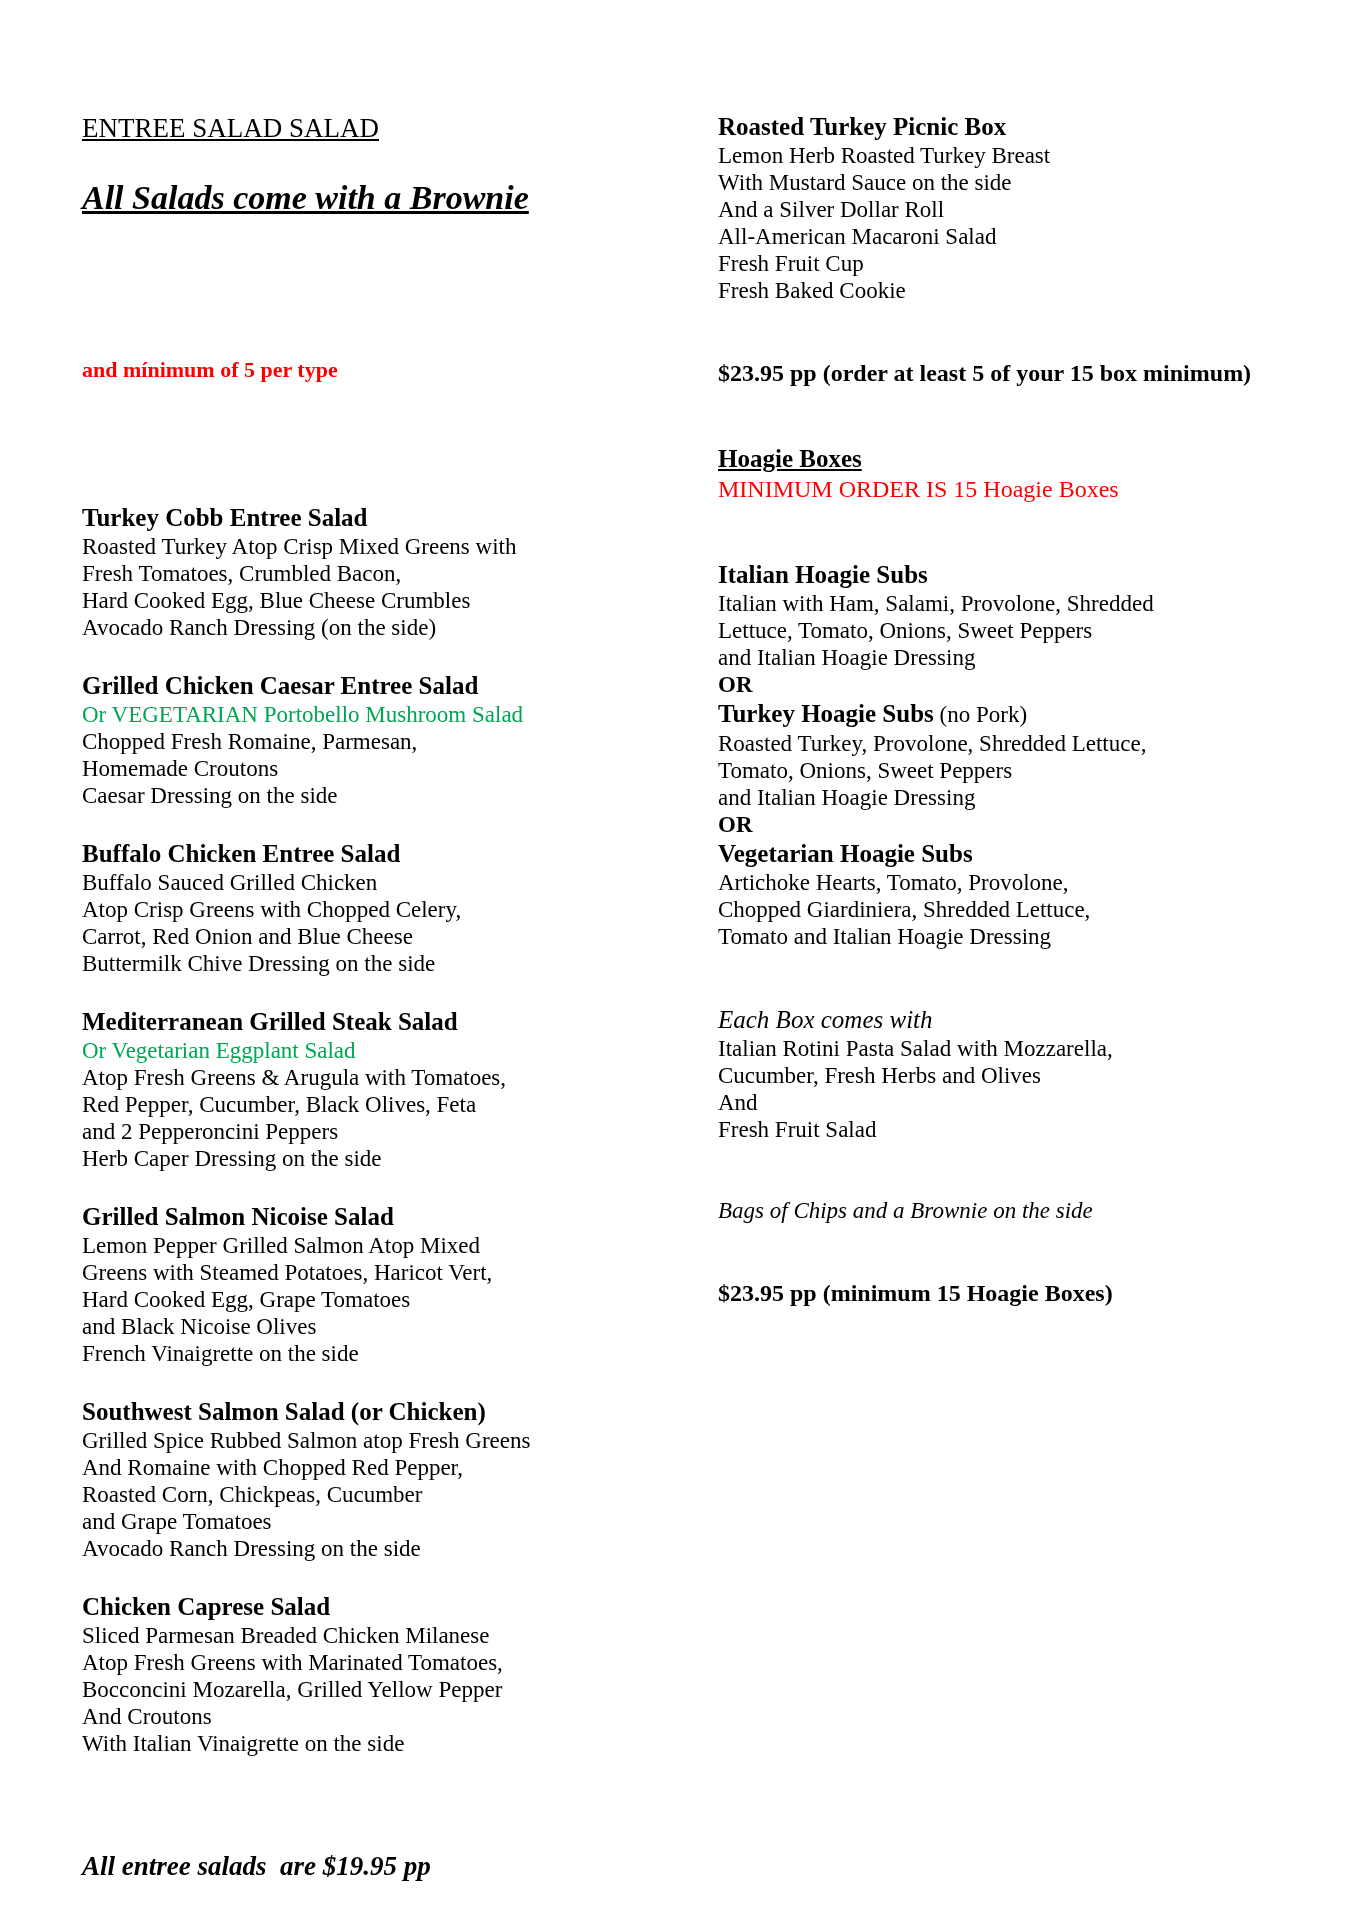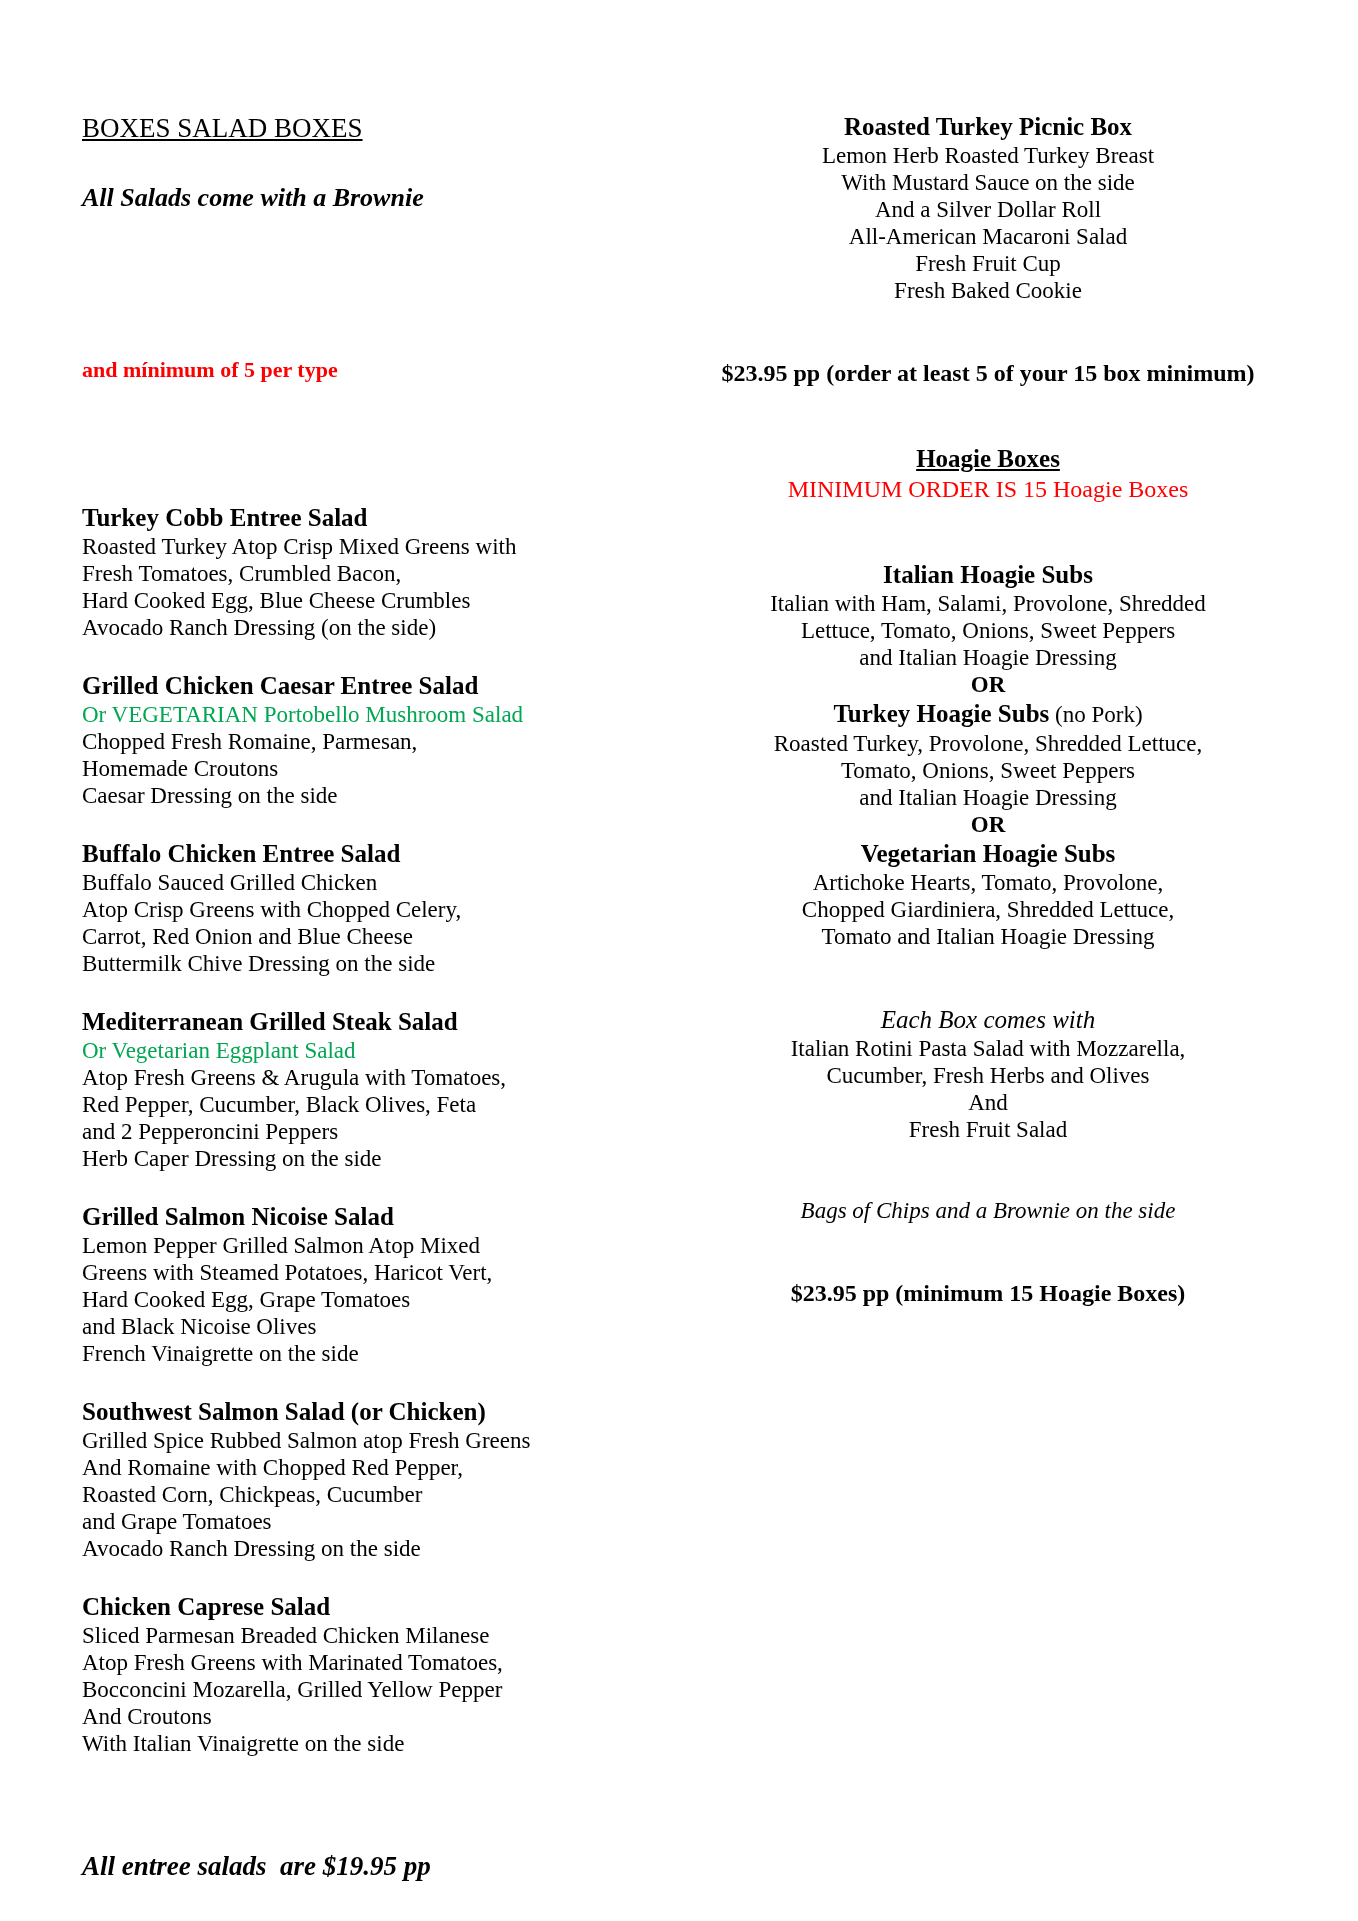--- a/index.html
+++ b/index.html
@@ -7,36 +7,37 @@
     position: relative;
     width: 1358px;
     height: 1921px;
     background: #ffffff;
     font-family: "Liberation Serif", "DejaVu Serif", serif;
     color: #000000;
     overflow: hidden;
   }
   .col { position: absolute; top: 75px; }
   .col-left  { left: 82px;  width: 575px; }
-  .col-right { left: 718px; width: 540px; text-align: center; }
+  .col-right { left: 718px; width: 540px; }
 
   .page * { white-space: pre-wrap; }
 
   .menu-title {
     font-size: 27px;
     font-weight: bold;
     text-decoration: underline;
     line-height: 34px;
     font-weight: normal;
   }
   .menu-subtitle {
-    font-size: 26px;
+    font-size: 34px;
     font-weight: bold;
     font-style: italic;
     line-height: 33px;
+    text-decoration: underline;
   }
   .notice { margin-top: 52px; }
   .notice-line {
     font-size: 22px;
     font-weight: bold;
     color: var(--red, #ff0000);
     line-height: 27px;
   }
   #salad-items { margin-top: 25px; }
   .item { margin-top: 29px; }
@@ -105,21 +106,21 @@
     font-style: italic;
     line-height: 27px;
   }
 </style>
 </head>
 <body>
 
 <div class="page">
 
   <div class="col col-left">
-    <div class="menu-title">BOXES SALAD BOXES</div>
+    <div class="menu-title">ENTREE SALAD SALAD</div>
     <div class="menu-subtitle">All Salads come with a Brownie</div>
 
     <div class="notice">
       <div class="notice-line">and mínimum of 5 per type</div>
     </div>
 
     <div id="salad-items"><div class="item"><div class="item-heading">Turkey Cobb Entree Salad</div><div class="body-line">Roasted Turkey Atop Crisp Mixed Greens with</div><div class="body-line">Fresh Tomatoes, Crumbled Bacon,</div><div class="body-line">Hard Cooked Egg, Blue Cheese Crumbles</div><div class="body-line">Avocado Ranch Dressing (on the side)</div></div><div class="item"><div class="item-heading">Grilled Chicken Caesar Entree Salad</div><div class="veg">Or VEGETARIAN Portobello Mushroom Salad</div><div class="body-line">Chopped Fresh Romaine, Parmesan,</div><div class="body-line">Homemade Croutons</div><div class="body-line">Caesar Dressing on the side</div></div><div class="item"><div class="item-heading">Buffalo Chicken Entree Salad</div><div class="body-line">Buffalo Sauced Grilled Chicken</div><div class="body-line">Atop Crisp Greens with Chopped Celery,</div><div class="body-line">Carrot, Red Onion and Blue Cheese</div><div class="body-line">Buttermilk Chive Dressing on the side</div></div><div class="item"><div class="item-heading">Mediterranean Grilled Steak Salad</div><div class="veg">Or Vegetarian Eggplant Salad</div><div class="body-line">Atop Fresh Greens &amp; Arugula with Tomatoes,</div><div class="body-line">Red Pepper, Cucumber, Black Olives, Feta</div><div class="body-line">and 2 Pepperoncini Peppers</div><div class="body-line">Herb Caper Dressing on the side</div></div><div class="item"><div class="item-heading">Grilled Salmon Nicoise Salad</div><div class="body-line">Lemon Pepper Grilled Salmon Atop Mixed</div><div class="body-line">Greens with Steamed Potatoes, Haricot Vert,</div><div class="body-line">Hard Cooked Egg, Grape Tomatoes</div><div class="body-line">and Black Nicoise Olives</div><div class="body-line">French Vinaigrette on the side</div></div><div class="item"><div class="item-heading">Southwest Salmon Salad (or Chicken)</div><div class="body-line">Grilled Spice Rubbed Salmon atop Fresh Greens</div><div class="body-line">And Romaine with Chopped Red Pepper,</div><div class="body-line">Roasted Corn, Chickpeas, Cucumber</div><div class="body-line">and Grape Tomatoes</div><div class="body-line">Avocado Ranch Dressing on the side</div></div><div class="item"><div class="item-heading">Chicken Caprese Salad</div><div class="body-line">Sliced Parmesan Breaded Chicken Milanese</div><div class="body-line">Atop Fresh Greens with Marinated Tomatoes,</div><div class="body-line">Bocconcini Mozarella, Grilled Yellow Pepper</div><div class="body-line">And Croutons</div><div class="body-line">With Italian Vinaigrette on the side</div></div></div>
 
     <div class="left-footer">All entree salads  are $19.95 pp</div>
   </div>

